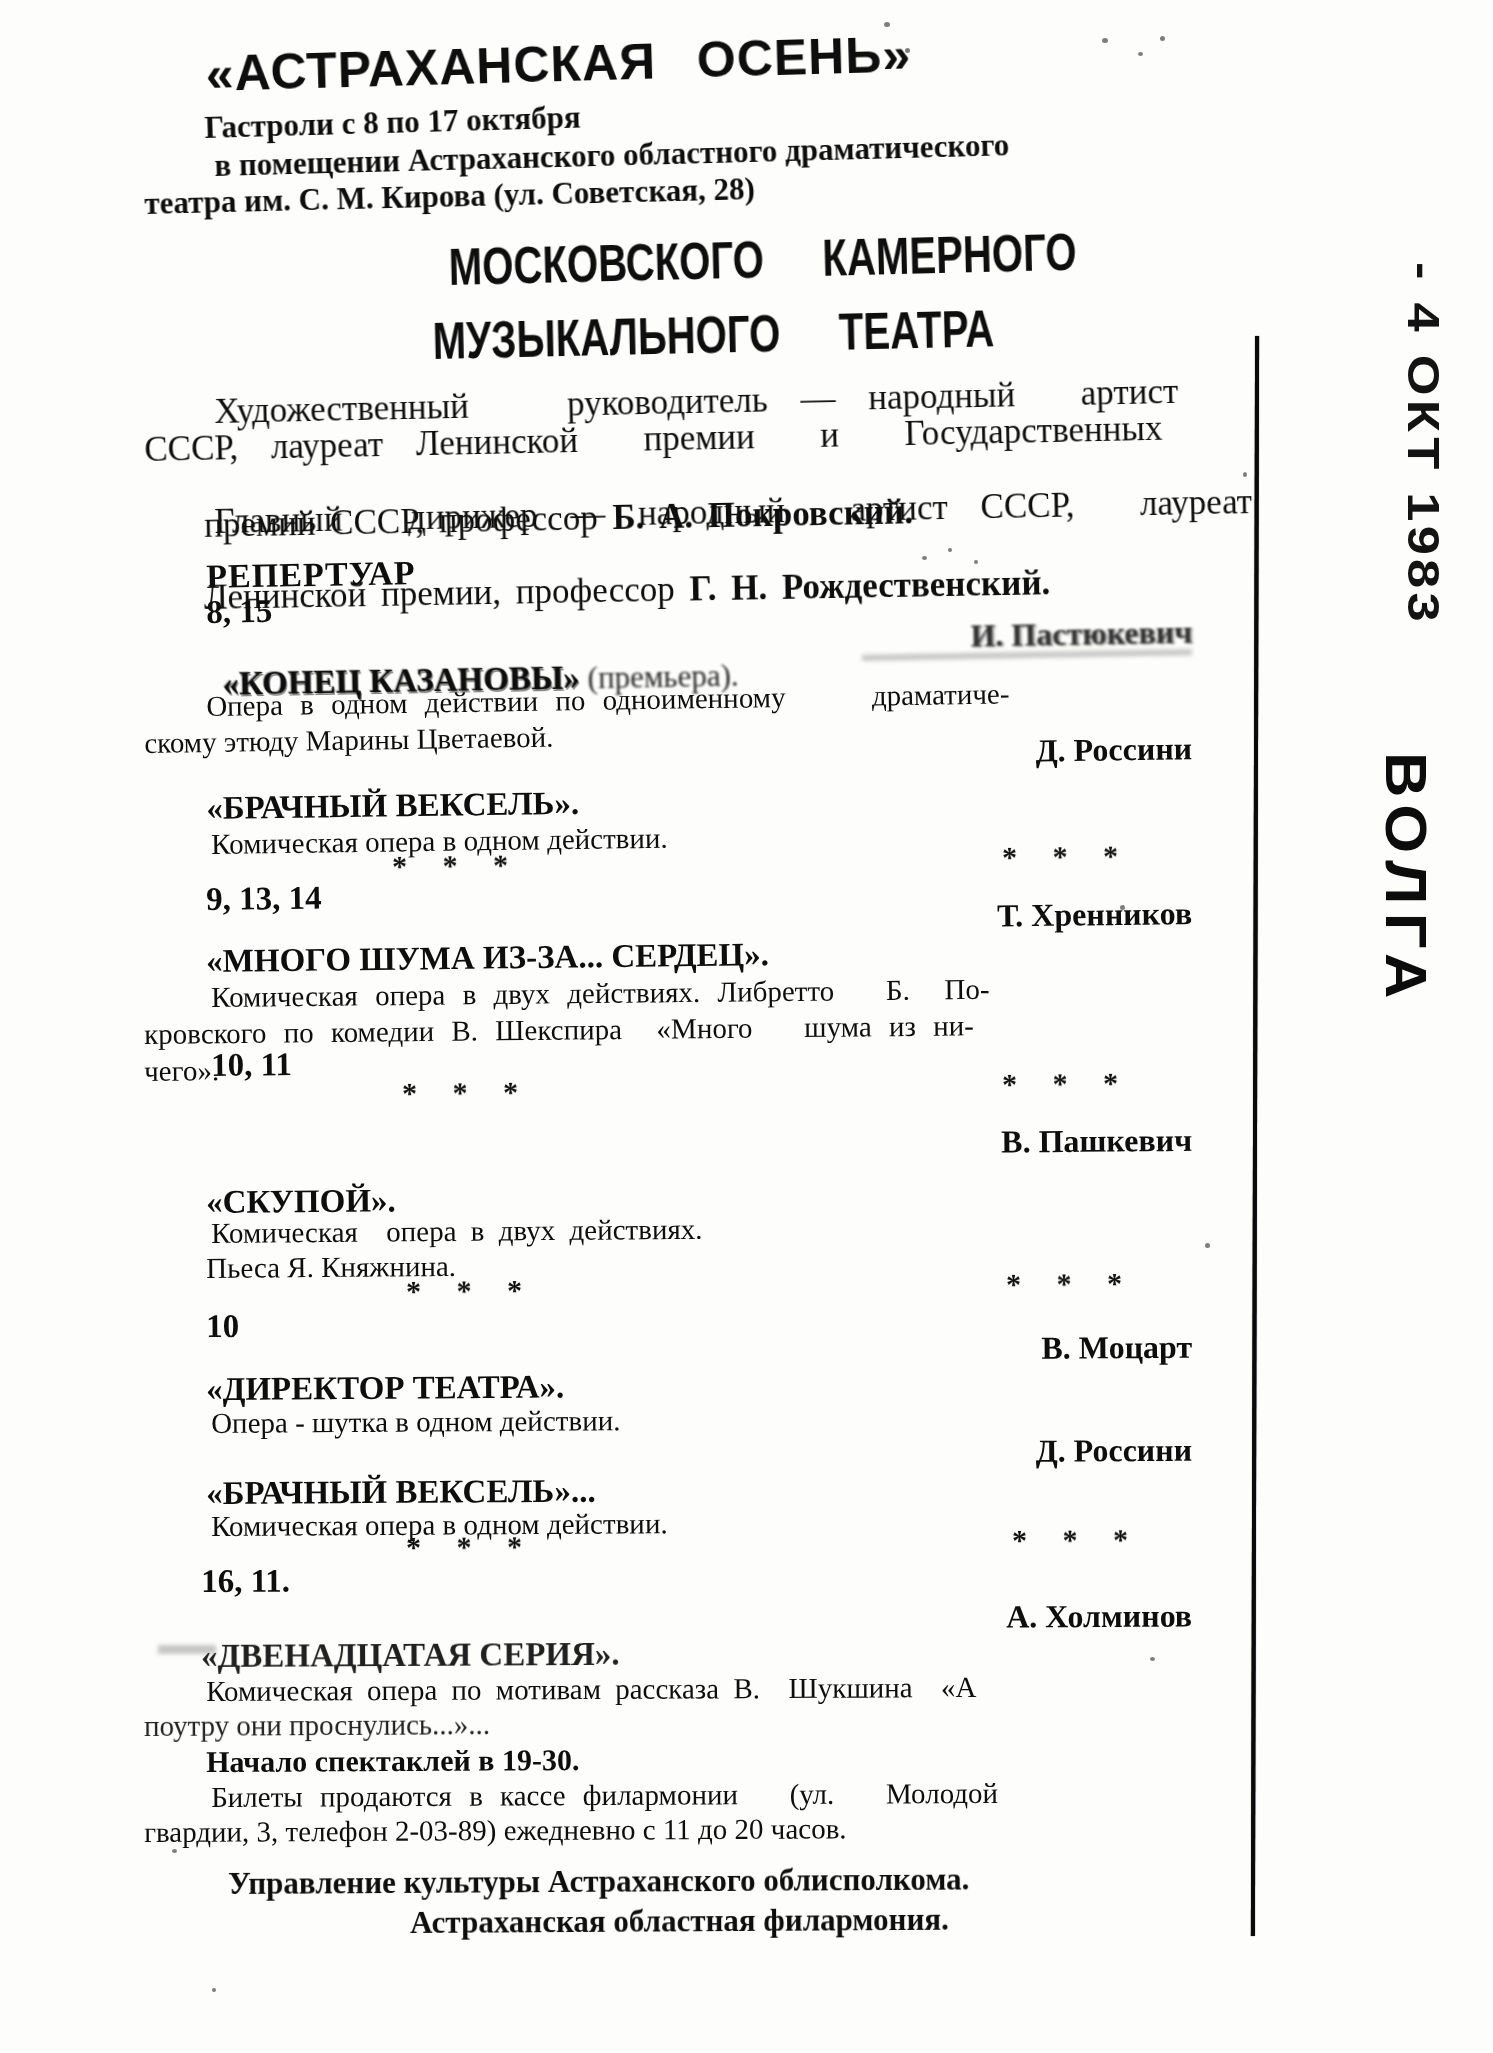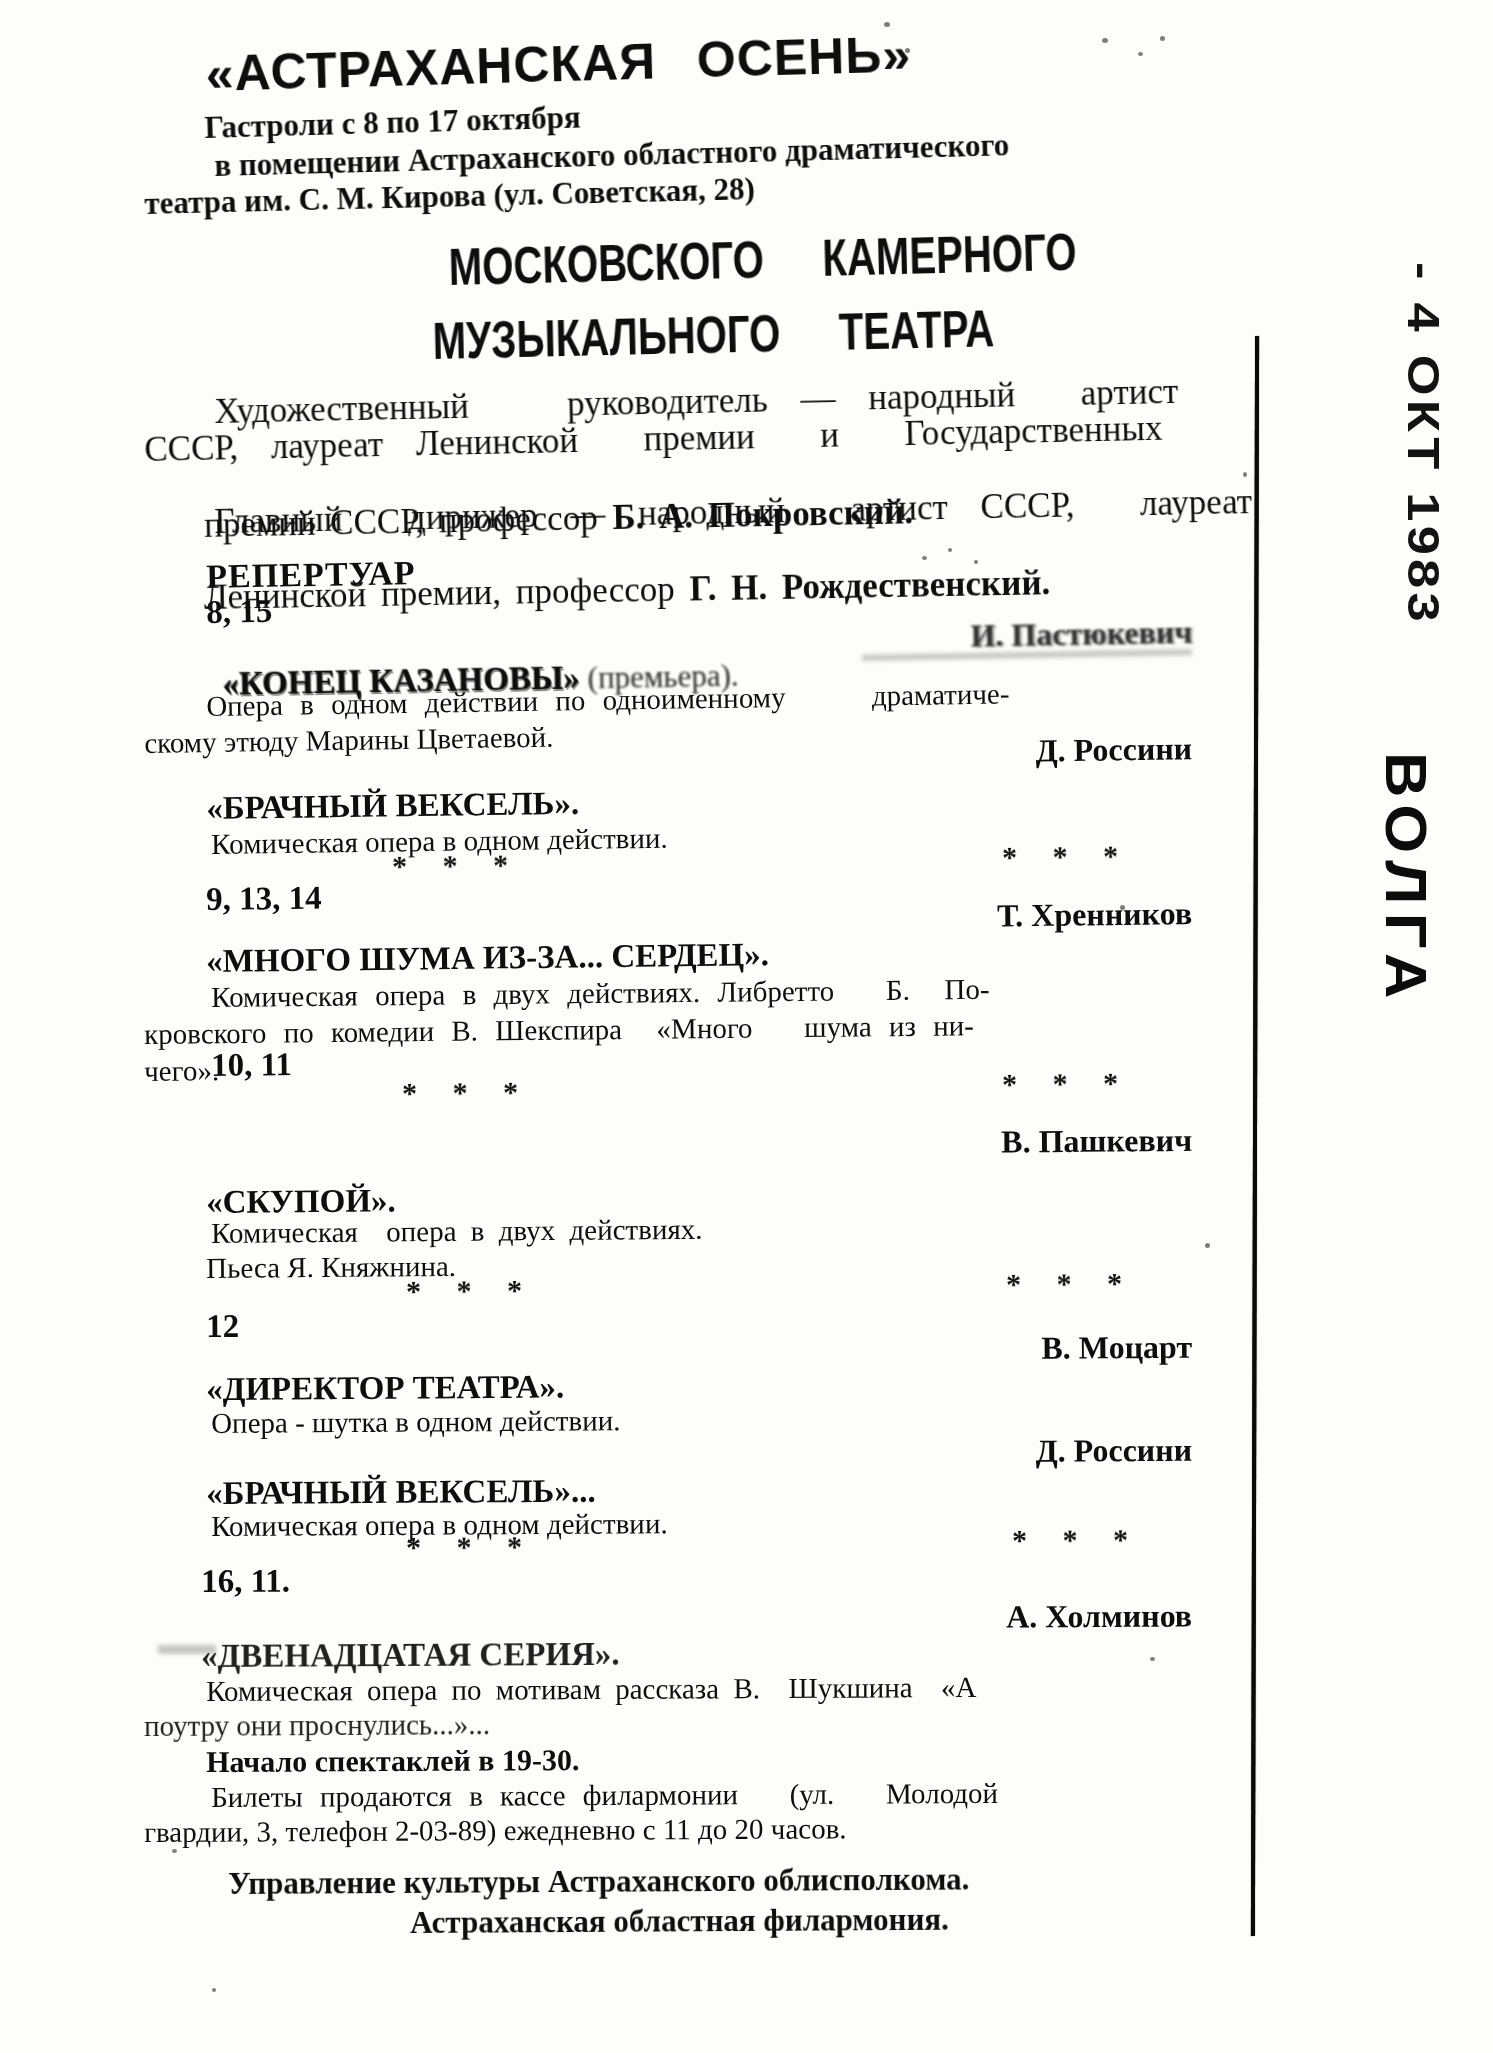--- a/index.html
+++ b/index.html
@@ -95,21 +95,21 @@
   <div class="t stars" style="left:1002px;top:1074px;transform:rotate(-.6deg);">* * *</div>
 
   <div class="t dates" style="left:211px;top:1047px;transform:rotate(-.6deg);">10, 11</div>
   <div class="t composer" style="top:1131px;transform:rotate(-.5deg);">В. Пашкевич</div>
   <div class="t otitle" style="left:206px;top:1184px;transform:rotate(-.5deg);">«СКУПОЙ».</div>
   <div class="t desc wsk" style="left:211px;top:1217px;transform:rotate(-.5deg);">Комическая  опера в двух действиях.</div>
   <div class="t desc" style="left:206px;top:1252px;transform:rotate(-.5deg);">Пьеса Я. Княжнина.</div>
   <div class="t stars" style="left:406px;top:1281px;transform:rotate(-.5deg);">* * *</div>
   <div class="t stars" style="left:1006px;top:1274px;transform:rotate(-.5deg);">* * *</div>
 
-  <div class="t dates" style="left:206px;top:1308px;transform:rotate(-.4deg);">12</div>
+  <div class="t dates" style="left:206px;top:1308px;transform:rotate(-.4deg);">10</div>
   <div class="t composer" style="top:1336px;transform:rotate(-.4deg);">В. Моцарт</div>
   <div class="t otitle" style="left:206px;top:1371px;transform:rotate(-.4deg);">«ДИРЕКТОР ТЕАТРА».</div>
   <div class="t desc" style="left:211px;top:1407px;transform:rotate(-.4deg);">Опера - шутка в одном действии.</div>
 
   <div class="t composer" style="top:1439px;transform:rotate(-.4deg);">Д. Россини</div>
   <div class="t otitle" style="left:206px;top:1475px;transform:rotate(-.35deg);">«БРАЧНЫЙ ВЕКСЕЛЬ»...</div>
   <div class="t desc" style="left:211px;top:1510px;transform:rotate(-.35deg);">Комическая опера в одном действии.</div>
   <div class="t stars" style="left:406px;top:1537px;transform:rotate(-.35deg);">* * *</div>
   <div class="t stars" style="left:1012px;top:1530px;transform:rotate(-.35deg);">* * *</div>
 

